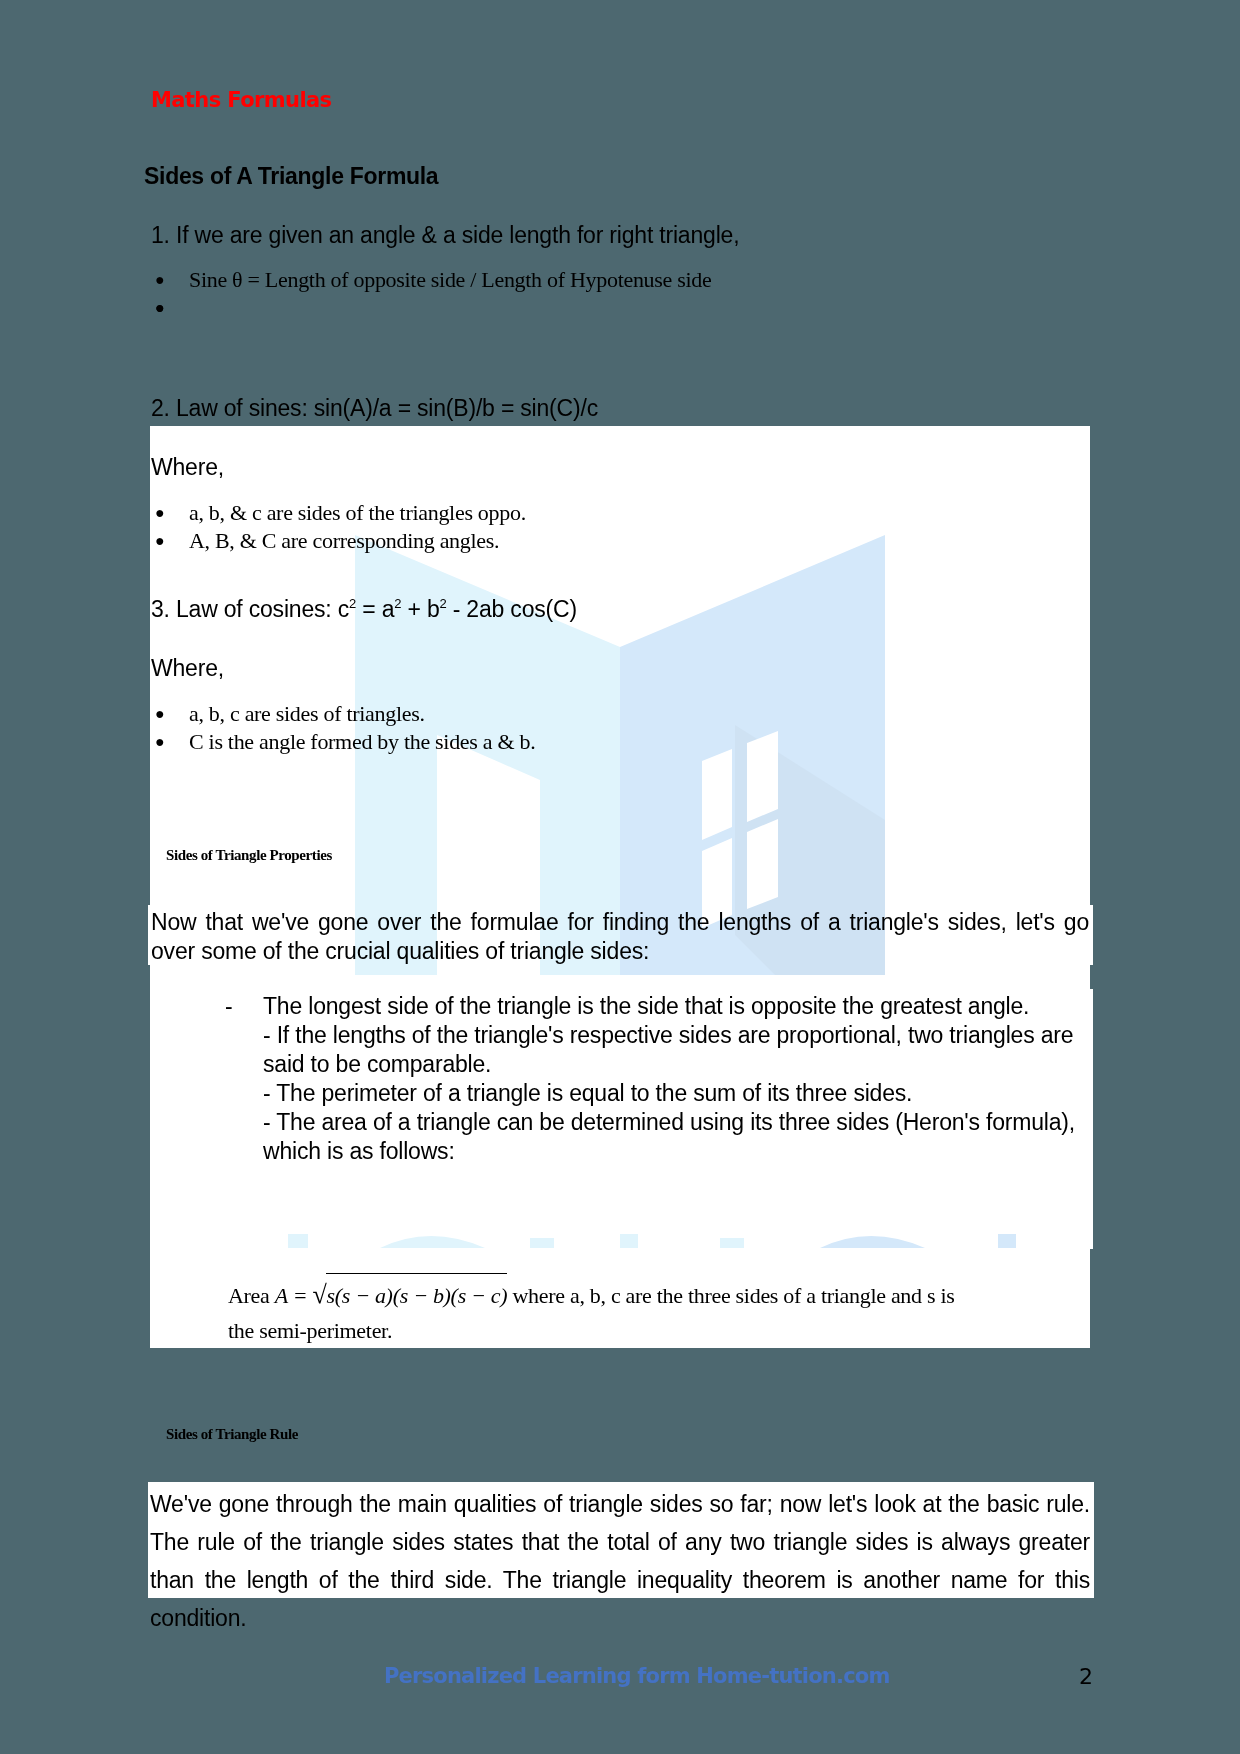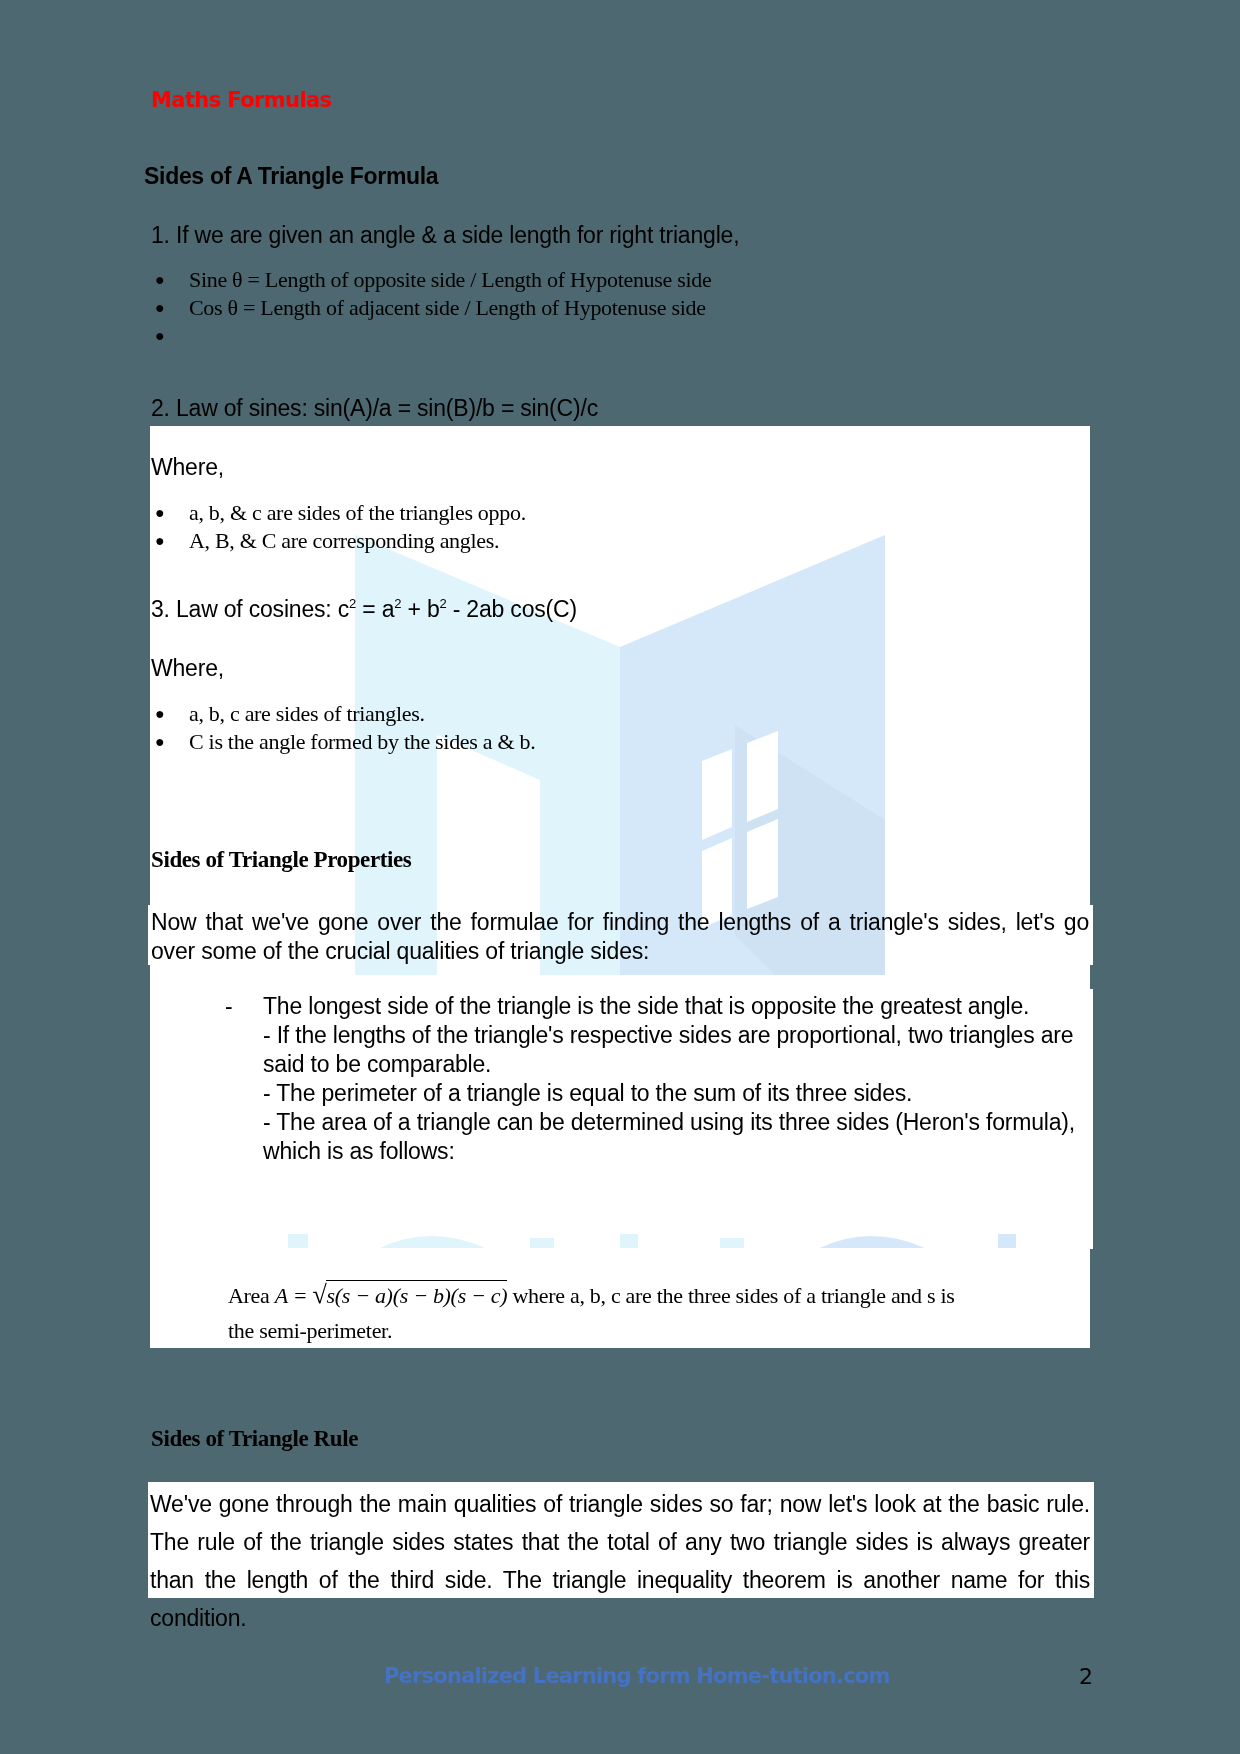--- a/index.html
+++ b/index.html
@@ -14,44 +14,44 @@
   .header-title {
     left:151px; top:76px; font-size:21px; font-weight:bold; color:#ff0000;
     font-family:"DejaVu Sans", sans-serif; letter-spacing:-0.6px;
   }
   .h-sans { font-family:"Liberation Sans", sans-serif; font-weight:bold; font-size:23px; letter-spacing:-0.3px; }
   .p-sans { font-family:"Liberation Sans", sans-serif; font-size:23px; letter-spacing:-0.2px; }
   .serif { font-family:"Liberation Serif", serif; }
   .bul-list { list-style:none; margin:0; padding:0; }
   .bul-list li { position:relative; padding-left:38px; font-size:22px; line-height:28px; font-family:"Liberation Serif", serif; letter-spacing:-0.3px; }
   .bul-list li .dot { position:absolute; left:4px; top:0; font-size:16px; }
-  .h-serif { font-family:"Liberation Serif", serif; font-weight:bold; font-size:23px; letter-spacing:-0.4px; }
+  .h-serif { font-family:"Liberation Serif", serif; font-weight:bold; font-size:15px; letter-spacing:-0.4px;padding-left:15px; }
   .justified { text-align:justify; text-align-last:left; }
   .props { font-size:23px; line-height:29px; letter-spacing:-0.2px; }
   .props .dash-marker { position:absolute; left:225px; }
   sup { font-size:13px; line-height:0; vertical-align:super; }
-  .sqrt-bar { border-top:1.5px solid #000; padding-top:2px; }
+  .sqrt-bar { border-top:1.5px solid #000; padding-top:9px; }
   .footer-link {
     left:384px; top:1652px; font-size:21px; font-weight:bold; color:#4472c4;
     font-family:"DejaVu Sans", sans-serif; letter-spacing:-0.8px;
   }
   .page-num { left:1079px; top:1652px; font-size:22px; font-family:"DejaVu Sans", sans-serif; }
   .wm { position:absolute; }
 </style>
 </head>
 <body>
 
 <div class="abs header-title">Maths Formulas</div>
 
 <div class="abs h-sans" style="left:144px; top:151px;">Sides of A Triangle Formula</div>
 <div class="abs p-sans" style="left:151px; top:210px;text-align:center;">1. If we are given an angle &amp; a side length for  right triangle,</div>
 
 <ul class="abs bul-list" style="left:151px; top:266px; width:900px;">
   <li><span class="dot">●</span><span>Sine θ = Length of  opposite side / Length of  Hypotenuse side</span></li>
-  <li><span class="dot">●</span><span>Cos θ = Length of  adjacent side / Length of  Hypotenuse side</span></li>
+  <li><span class="dot">●</span></li>
   <li><span class="dot">●</span></li>
 </ul>
 
 <div class="abs p-sans" style="left:151px; top:383px;">2. Law of sines: sin(A)/a = sin(B)/b = sin(C)/c</div>
 
 <div class="abs white" style="left:150px; top:414px; width:940px; height:480px;"></div>
 <div class="abs white" style="left:148px; top:893px; width:945px; height:60px;"></div>
 <div class="abs white" style="left:150px; top:953px; width:940px; height:24px;"></div>
 <div class="abs white" style="left:150px; top:977px; width:943px; height:260px;"></div>
 <div class="abs white" style="left:150px; top:1237px; width:940px; height:99px;"></div>

